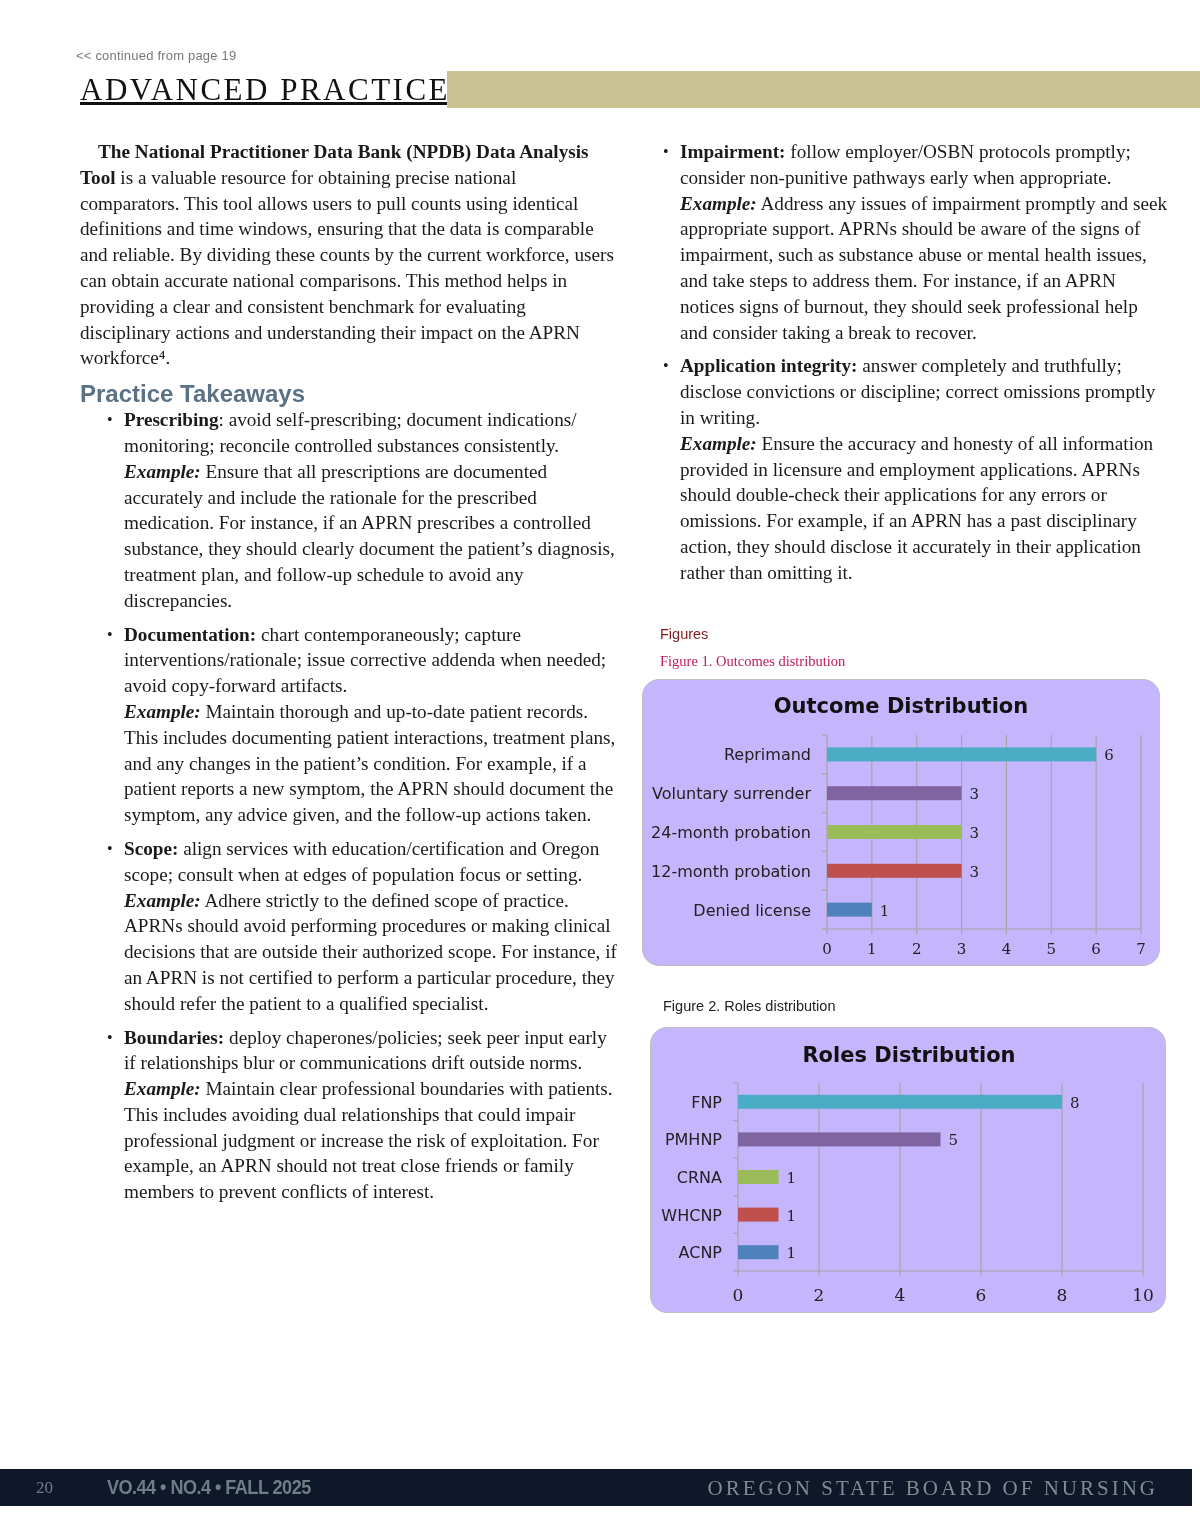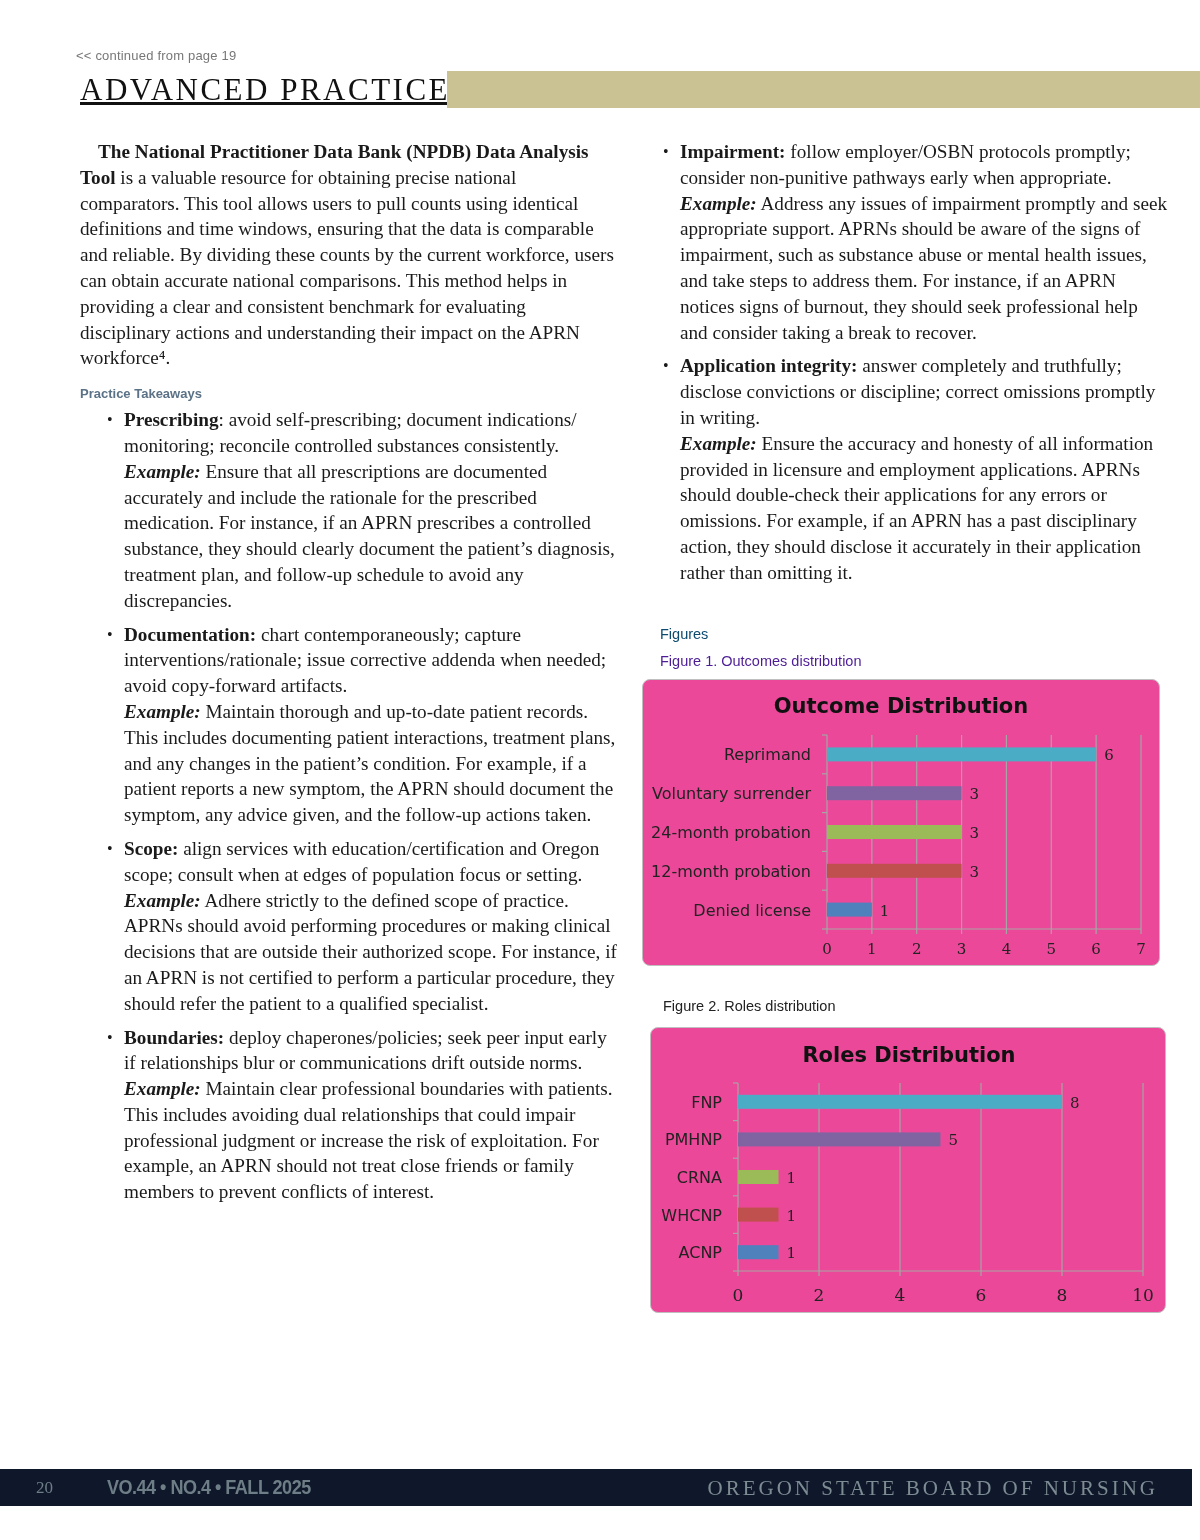--- a/index.html
+++ b/index.html
@@ -7,35 +7,35 @@
 
   .continued { position: absolute; left: 76px; top: 48px; font-family: "Liberation Sans", sans-serif; font-size: 13px; color: #777; letter-spacing: 0.2px; }
   .section-title { position: absolute; left: 80px; top: 72px; font-family: "Liberation Serif", serif; font-size: 31px; letter-spacing: 2.5px; color: #111; text-decoration: underline; }
   .title-bar { position: absolute; left: 447px; top: 71px; width: 753px; height: 37px; background: #cac293; }
 
   .col-left { position: absolute; left: 80px; top: 139px; width: 540px; font-size: 19.2px; line-height: 25.8px; }
   .col-right { position: absolute; left: 660px; top: 139px; width: 510px; font-size: 19.2px; line-height: 25.8px; }
 
   .intro { margin: 0; text-indent: 18px; font-family: Liberation Serif, serif; }
   .intro b { font-weight: bold; }
-  .takeaways-heading { font-family: "Liberation Sans", sans-serif; font-weight: bold; color: #5b7286; font-size: 13px; margin: 10px 0 0 0; line-height: 26px; }
+  .takeaways-heading { font-family: "Liberation Sans", sans-serif; font-weight: bold; color: #5b7286; font-size: 24px; margin: 10px 0 0 0; line-height: 26px; }
 
   ul.bullets { list-style: none; margin: 0; padding: 0 0 0 44px; }
   .col-right ul.bullets { padding-left: 20px; }
   ul.bullets li { position: relative; margin-bottom: 8px; }
   ul.bullets li .bullet { position: absolute; left: -17px; top: 0; font-size: 16px; }
   .term { font-weight: bold; }
   .ex-label { font-weight: bold; font-style: italic; }
   .ex-line { display: block; }
 
-  .figures-label { position: absolute; left: 660px; top: 626px; font-family: "Liberation Sans", sans-serif; font-size: 14.5px; color: #0c4a6e; }
-  .fig1-caption { position: absolute; left: 660px; top: 653px; font-family: Liberation Sans, sans-serif; font-size: 14.5px; color: #4c1d95; }
+  .figures-label { position: absolute; left: 660px; top: 626px; font-family: "Liberation Sans", sans-serif; font-size: 14.5px; color: #7f1d1d; }
+  .fig1-caption { position: absolute; left: 660px; top: 653px; font-family: Liberation Serif, serif; font-size: 14.5px; color: #be185d; }
   .fig2-caption { position: absolute; left: 663px; top: 998px; font-family: "Liberation Sans", sans-serif; font-size: 14.5px; color: #222; }
 
-  .chart-box { position: absolute; border: 1.5px solid #bfbfbf; border-radius: 8px; background: #ec4899; }
+  .chart-box { position: absolute; border: 1.5px solid #bfbfbf; border-radius: 17px; background: #c4b5fd; }
   #chart1 { left: 642px; top: 679px; width: 516px; height: 285px; }
   #chart2 { left: 650px; top: 1027px; width: 514px; height: 284px; }
   .chart-box svg { position: absolute; left: 0; top: 0; }
 
   .footer { position: absolute; left: 0; top: 1469px; width: 1192px; height: 37px; background: #0f172a; }
   .page-num { position: absolute; left: 36px; top: 9px; font-family: "Liberation Serif", serif; font-size: 17px; color: #6e7e86; }
   .issue { position: absolute; left: 107px; top: 6px; font-family: "Liberation Sans", sans-serif; font-weight: bold; font-size: 21px; color: #6e7e86; letter-spacing: -0.6px; transform: scaleX(0.86); transform-origin: left center; }
   .org { position: absolute; right: 34px; top: 7px; font-family: "Liberation Serif", serif; font-size: 21px; color: #7d8c93; letter-spacing: 3px; }
 </style>
 </head>

